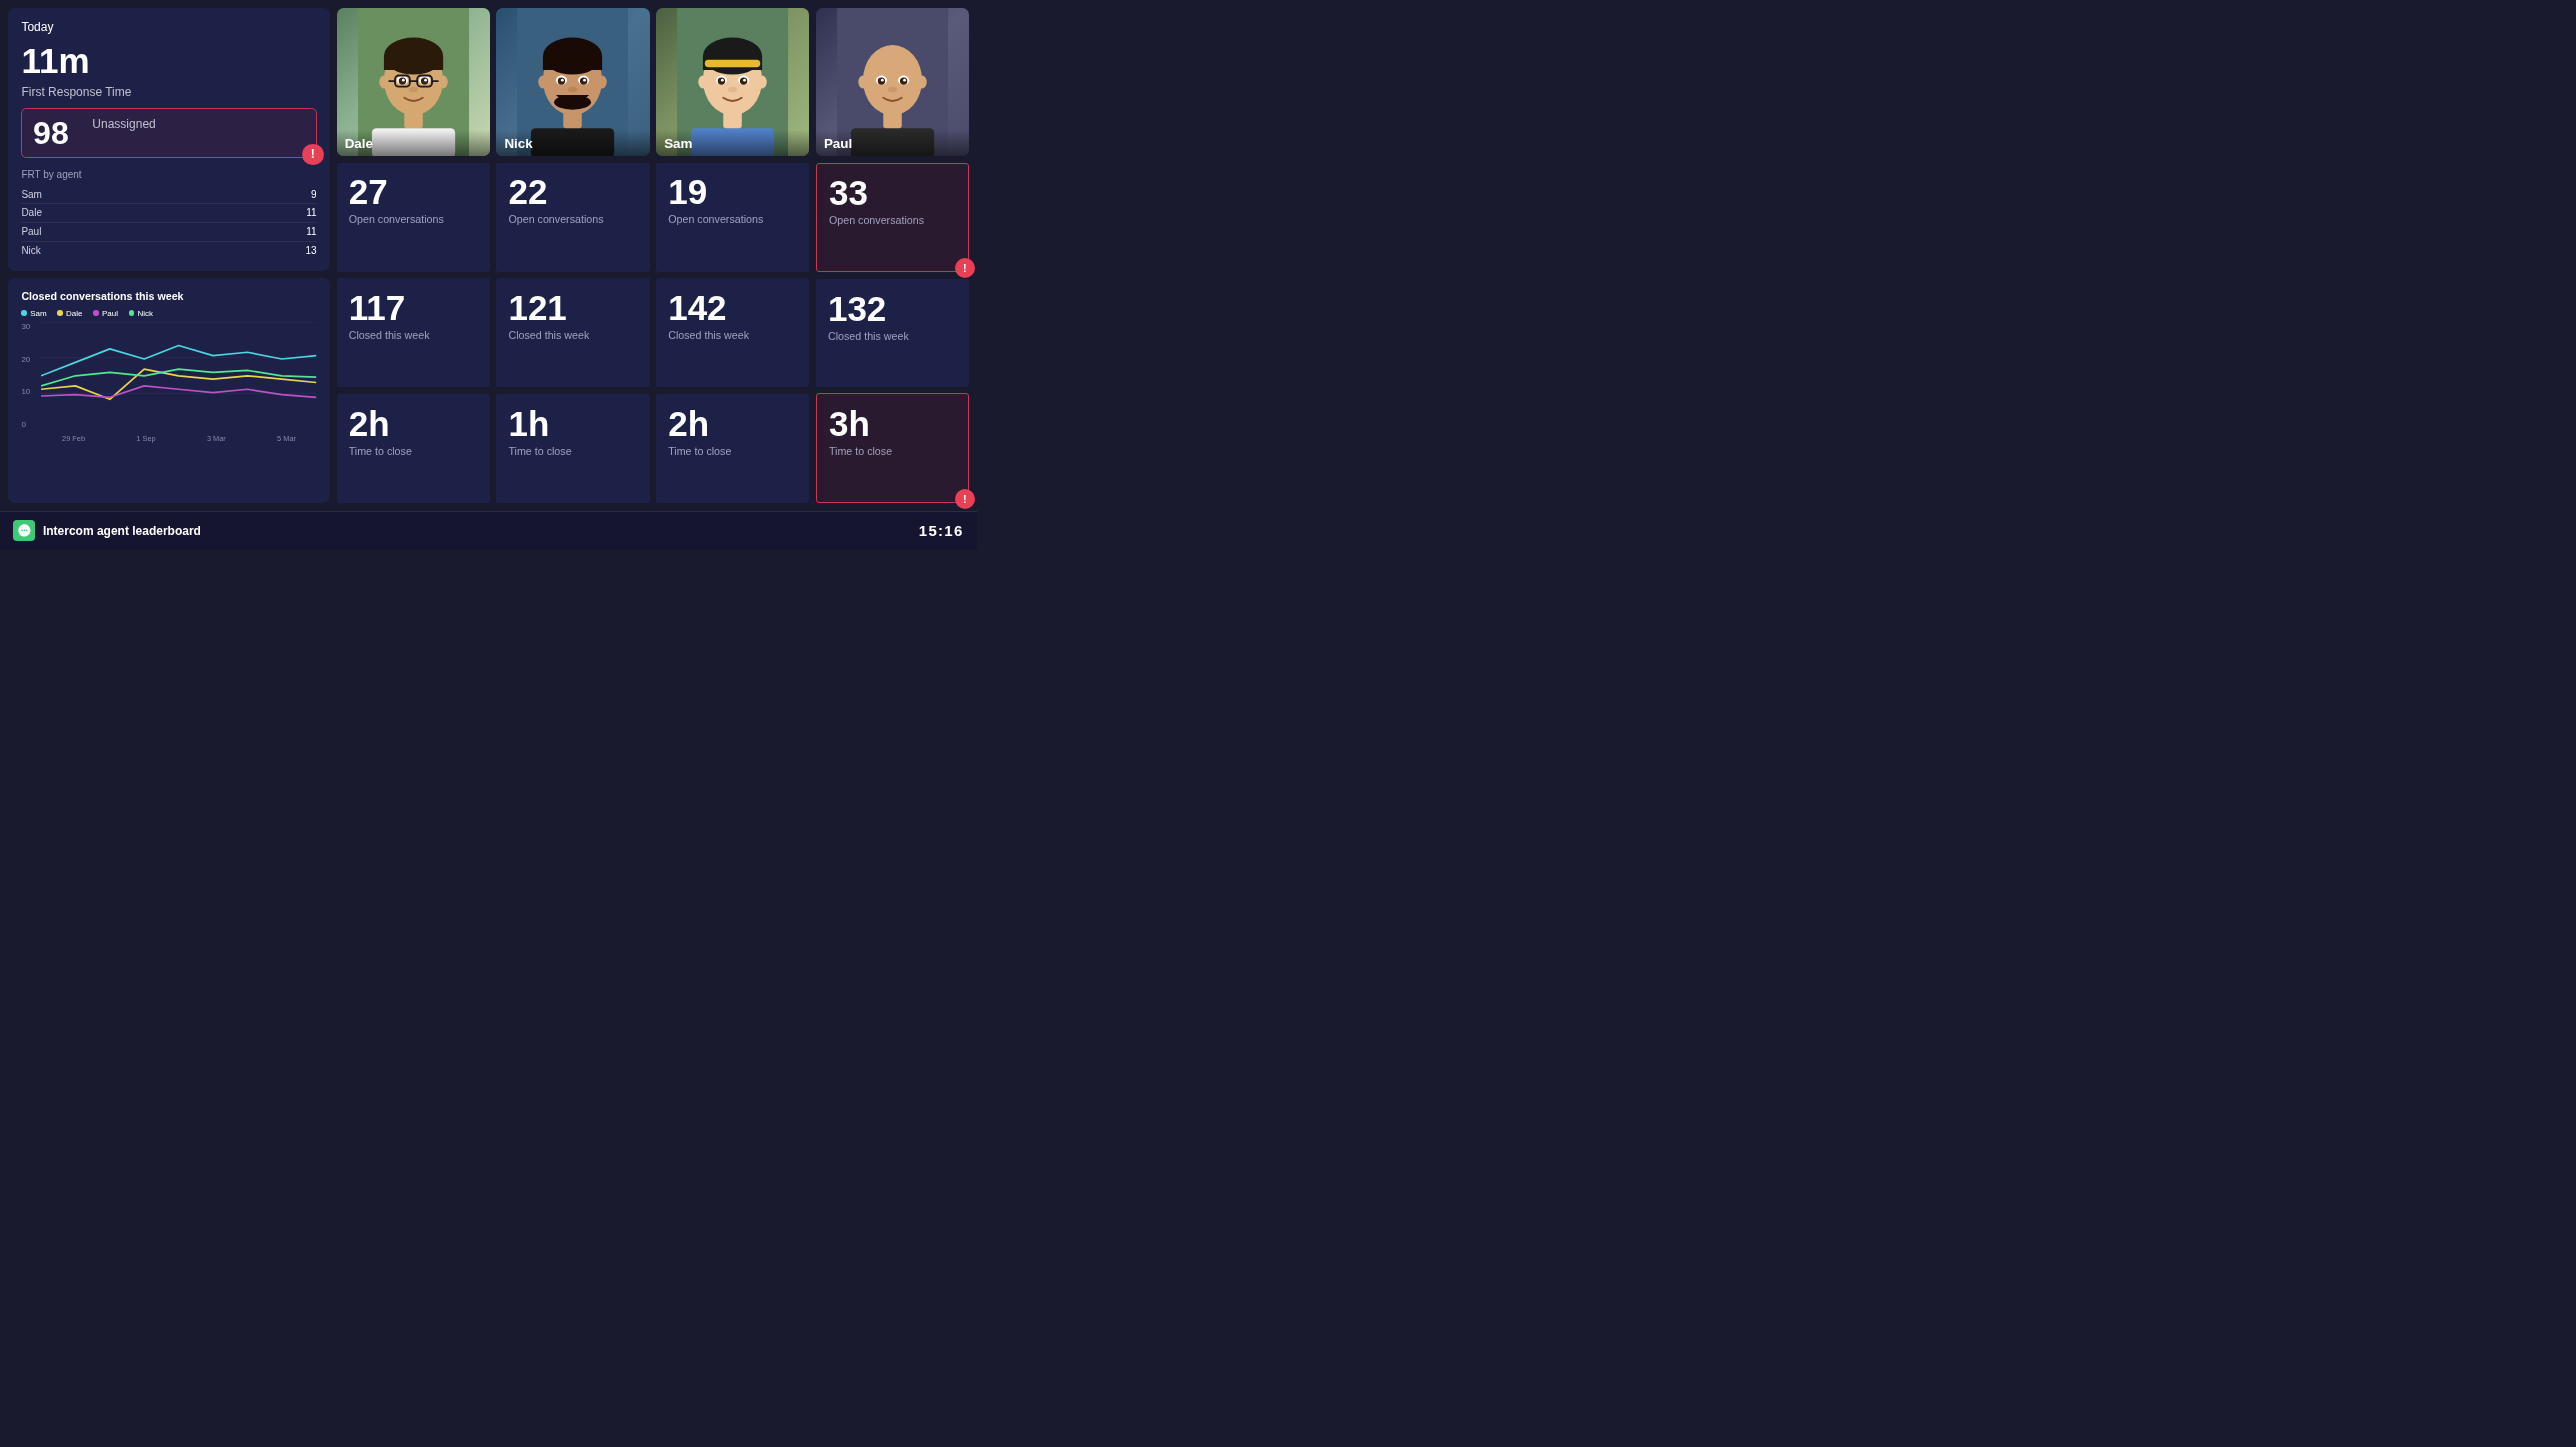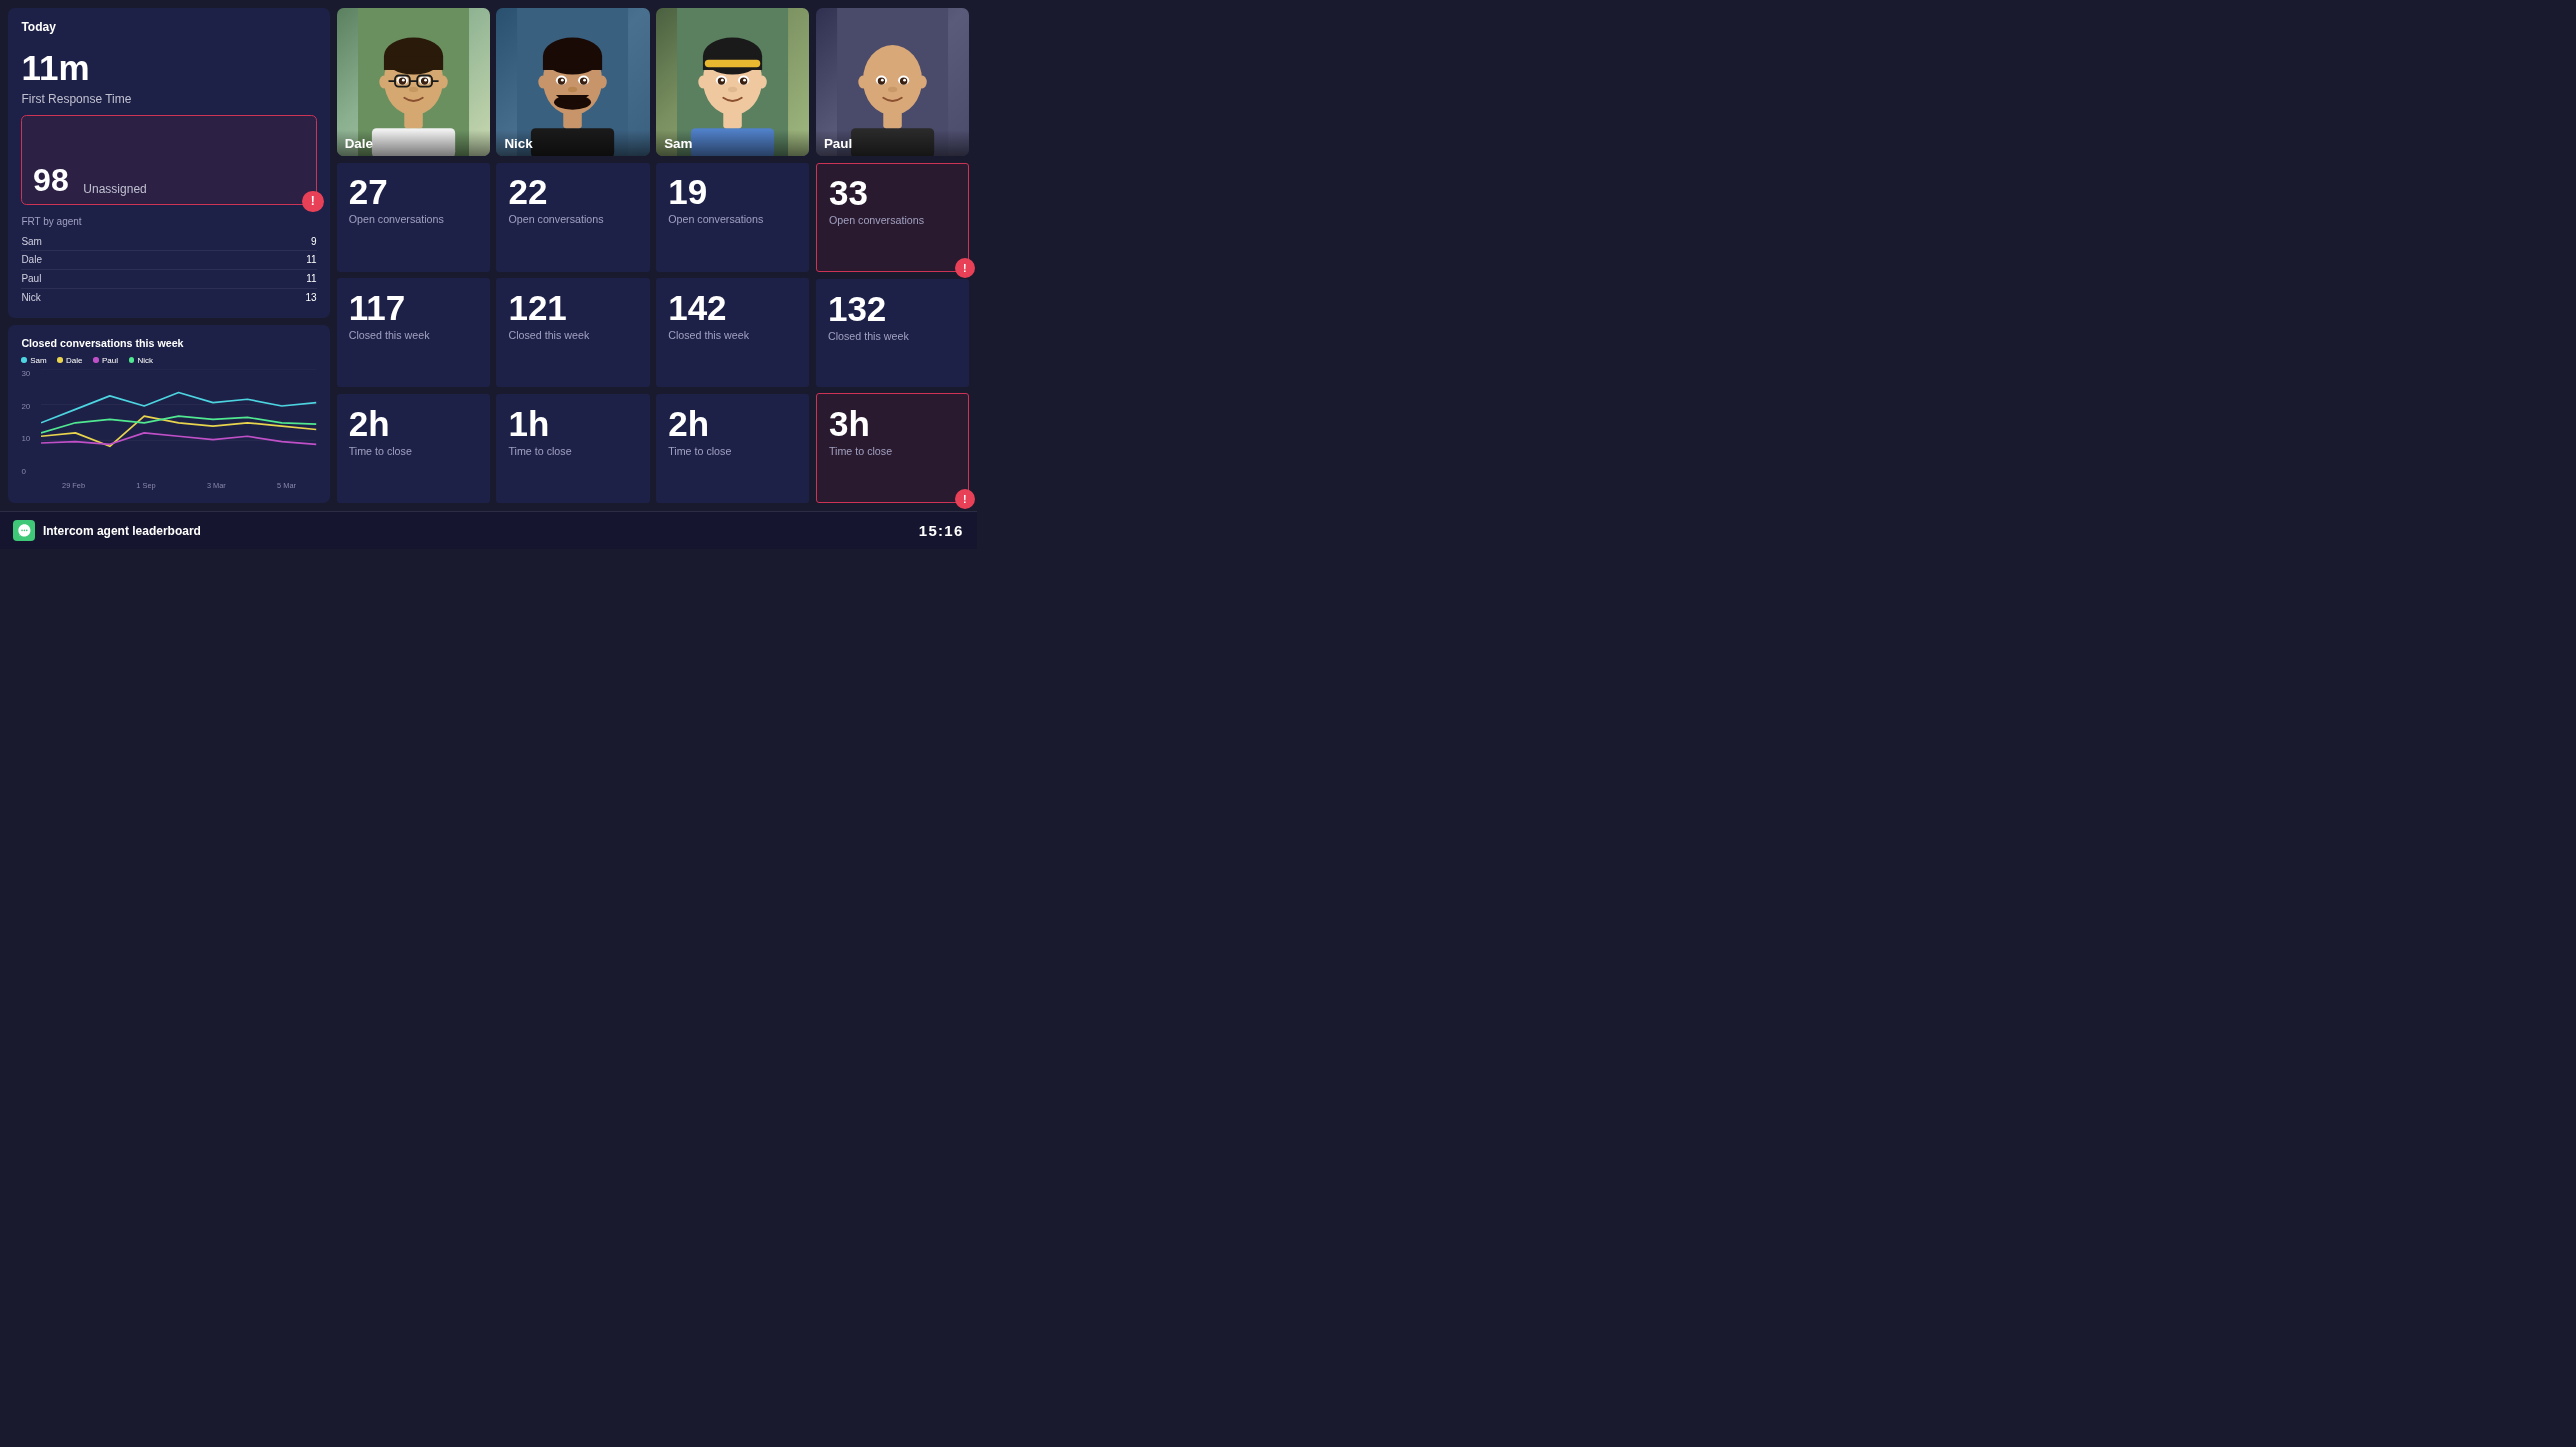--- a/index.html
+++ b/index.html
@@ -35,22 +35,22 @@
 
     .today-card {
       background: #1e2147;
       border-radius: 6.7px;
       padding: 12px 13.4px;
       flex: 0 0 auto;
     }
 
     .today-label {
       font-size: 12px;
-      font-weight: 700;
-      margin-bottom: 16px;
+      font-weight: 400;
+      margin-bottom: 9px;
       color: #ffffff;
     }
 
     .frt-main {
       display: flex;
       align-items: baseline;
       gap: 6.7px;
       margin-bottom: 9.4px;
       flex-direction: column;
     }
@@ -344,21 +344,21 @@
 
   <div class="left-panel">
 
     <div class="today-card">
       <div class="today-label">Today</div>
       <div class="frt-main">
         <span class="frt-time">11m</span>
         <span class="frt-label">First Response Time</span>
       </div>
       <div class="unassigned-box">
-        <div style="display:flex;align-items:flex-end;gap:8px;margin-top:40px;">
+        <div style="display:flex;align-items:flex-start;gap:17px;">
           <span class="unassigned-count">98</span>
           <span class="unassigned-label">Unassigned</span>
         </div>
         <div class="alert-badge">!</div>
       </div>
       <div class="frt-by-agent">
         <div class="frt-by-agent-title">FRT by agent</div>
         <div id="agent-frt-rows">
             <div class="agent-row">
               <span class="agent-name">Sam</span>

